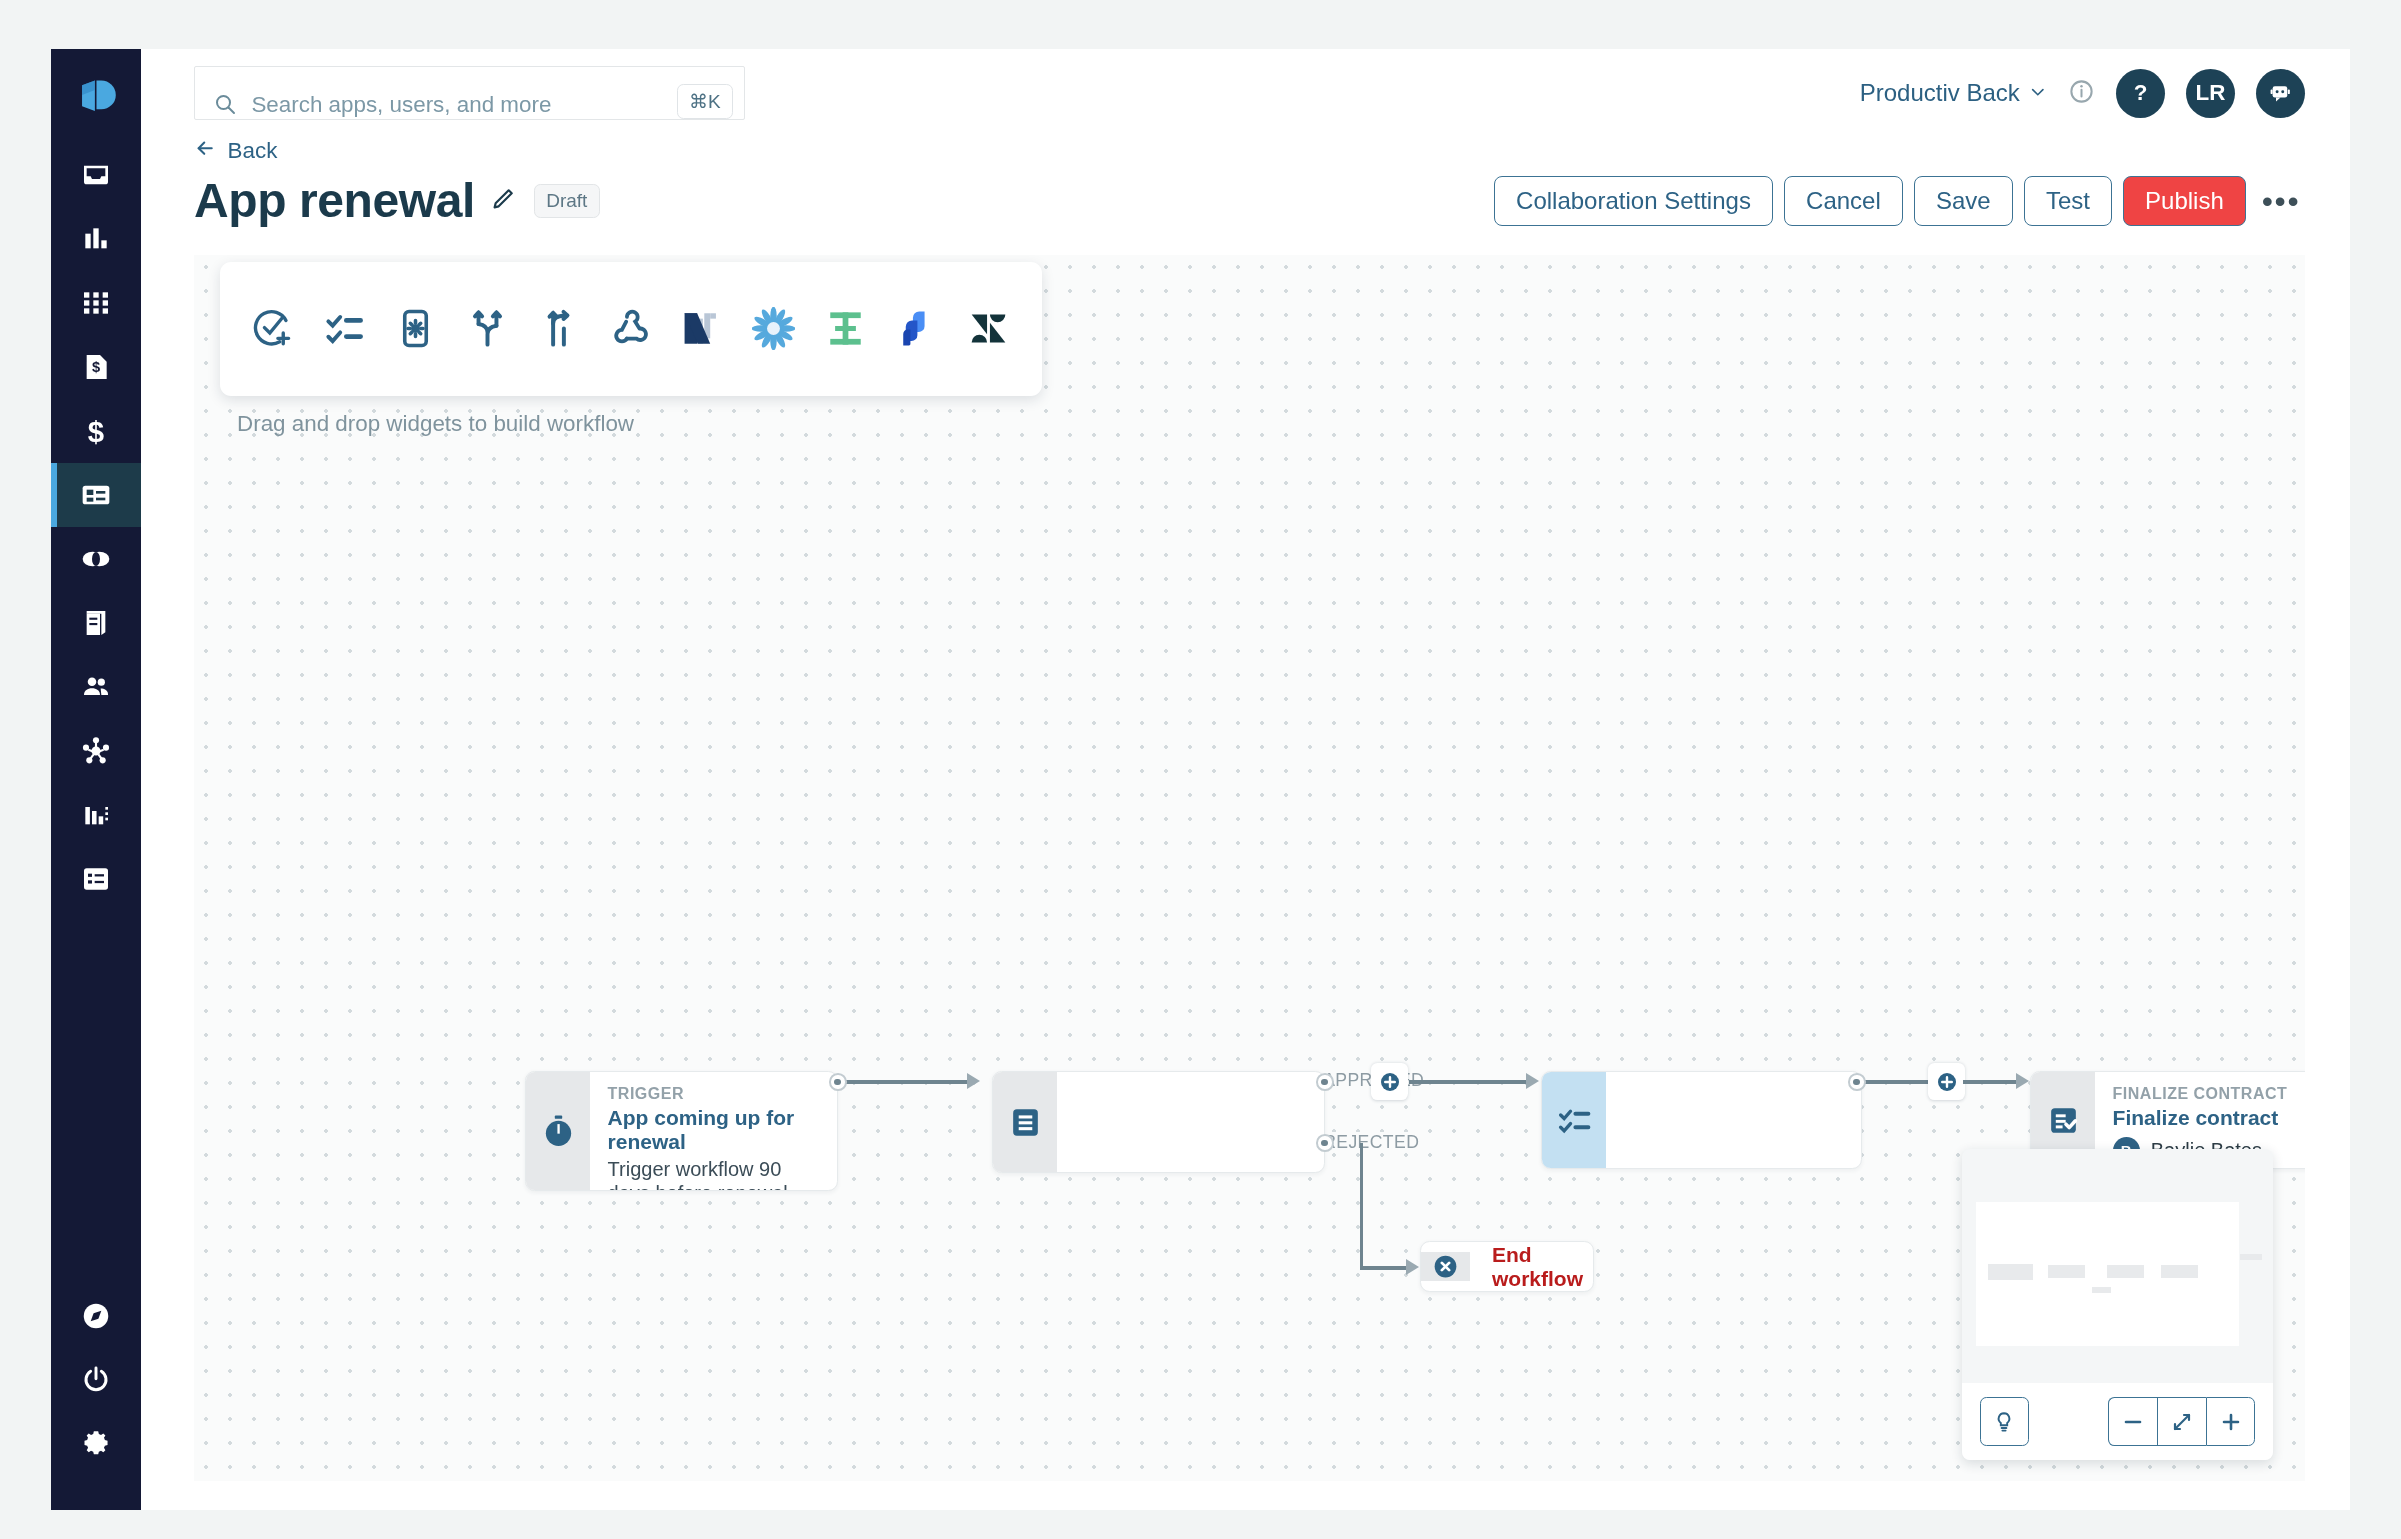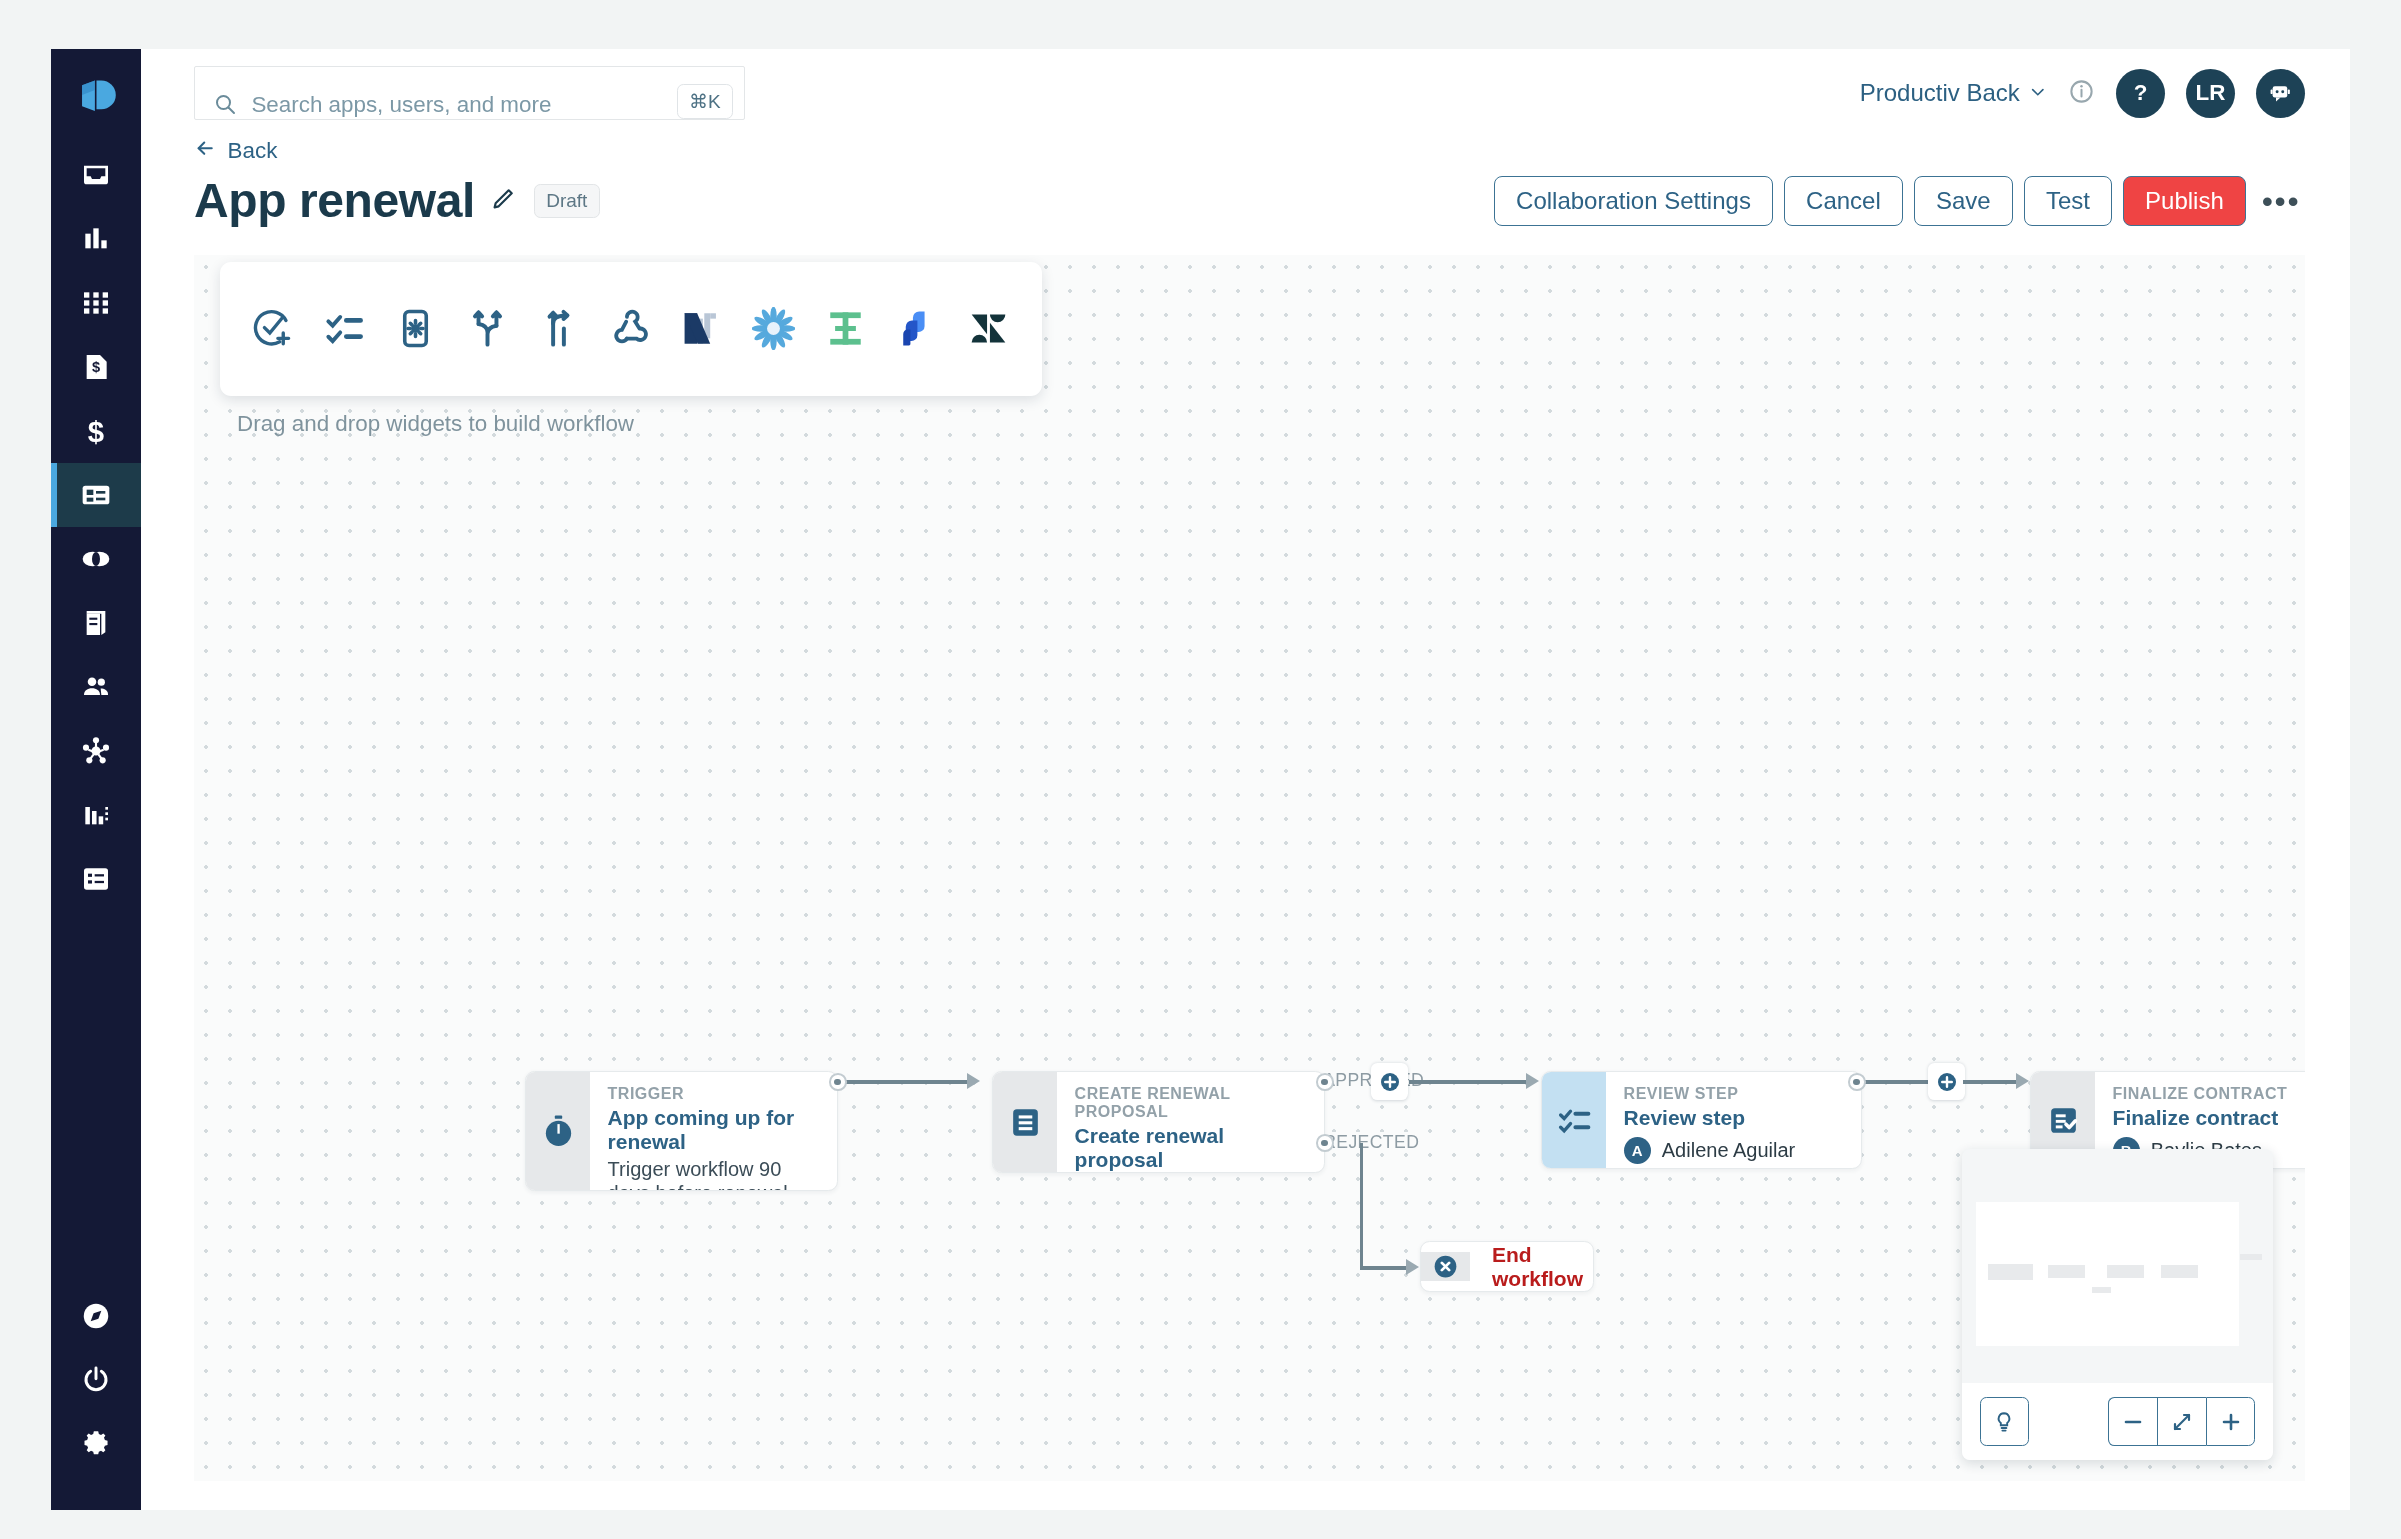--- a/index.html
+++ b/index.html
@@ -686,44 +686,31 @@
 
       <div class="node" style="left:798px; top:816px; width:331px; height:100px;">
         <div class="node-ico">
           <svg width="37" height="37" viewBox="0 0 24 24">
               <rect x="4" y="3.4" width="16" height="17.2" rx="2.4" fill="#2d6285"></rect>
               <rect x="7.6" y="7.4" width="8.8" height="2" fill="#fff"></rect>
               <rect x="7.6" y="11.2" width="8.8" height="2" fill="#fff"></rect>
               <rect x="7.6" y="15" width="8.8" height="2" fill="#fff"></rect>
             </svg>
         </div>
-        <div class="node-body">
-          <div class="node-kicker">CREATE RENEWAL PROPOSAL</div>
-          <div class="node-title">Create renewal proposal</div>
-
-        </div>
       </div>
       <div class="port" style="left:1122px; top:818px;"></div>
       <div class="port" style="left:1122px; top:879px;"></div>
 
       <div class="node" style="left:1347px; top:816px; width:319px; height:96px;">
         <div class="node-ico blue">
           <svg width="37" height="37" viewBox="0 0 24 24" fill="none" stroke="#2d6285" stroke-width="2.2" stroke-linecap="round">
               <path d="M3 8.4l2.3 2.3L9.4 6"></path>
               <path d="M3 16.4l2.3 2.3L9.4 14"></path>
               <path d="M12.6 7.6h8.4M12.6 16.4h8.4" stroke-width="2.6"></path>
             </svg>
-        </div>
-        <div class="node-body">
-          <div class="node-kicker">REVIEW STEP</div>
-          <div class="node-title">Review step</div>
-          <div class="assignee">
-            <span class="avatar-sm">A</span>
-            <span class="assignee-name">Adilene Aguilar</span>
-          </div>
         </div>
       </div>
       <div class="port" style="left:1654px; top:818px;"></div>
 
       <div class="node" style="left:1836px; top:816px; width:319px; height:96px;">
         <div class="node-ico">
           <svg width="37" height="37" viewBox="0 0 24 24">
               <rect x="4" y="4" width="16" height="16" rx="2.4" fill="#2d6285"></rect>
               <rect x="7" y="8" width="6.4" height="1.9" fill="#fff"></rect>
               <rect x="7" y="11.6" width="6.4" height="1.9" fill="#fff"></rect>

